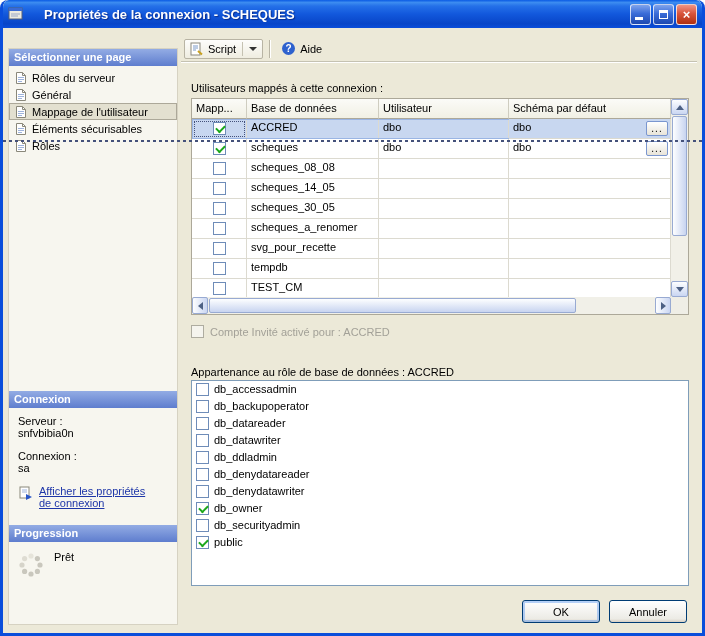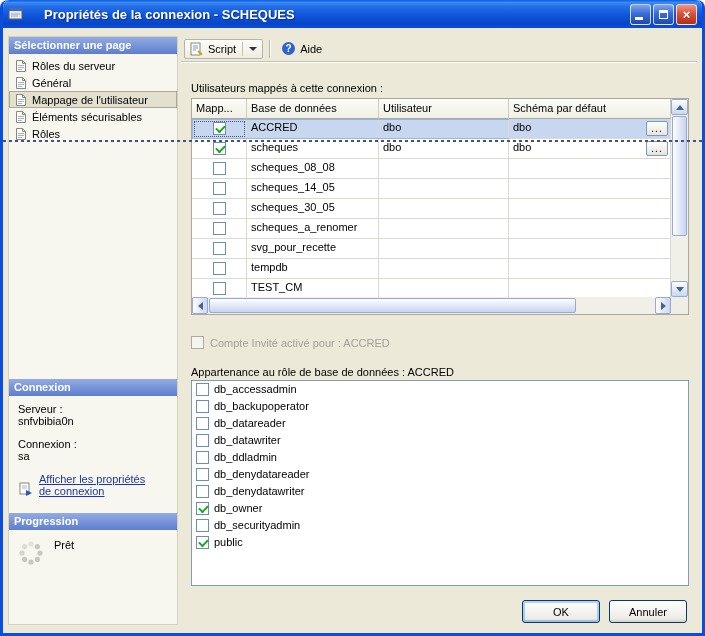--- a/index.html
+++ b/index.html
@@ -21,32 +21,32 @@
     display:flex; align-items:center; justify-content:center; cursor:pointer;
     background:linear-gradient(to bottom,#7FA4EC,#3A6CD8 45%,#1D49B0); position:relative; }
   .btn-min i { position:absolute; left:4px; bottom:4px; width:8px; height:3px; background:#fff; }
   .btn-max i { width:9px; height:9px; border:1px solid #fff; border-top-width:3px; }
   .btn-close { background:linear-gradient(to bottom,#F09484,#D8543C 45%,#B03010);
     color:#fff; font-weight:bold; font-size:13px; line-height:1; }
 
   .client { position:absolute; top:28px; left:0; right:0; bottom:0; }
 
   
-  .sidebar { position:absolute; left:5px; top:8px; width:170px; bottom:8px;
+  .sidebar { position:absolute; left:5px; top:20px; width:170px; bottom:8px;
     background:#F7F6EF; border:1px solid #D6D2C2; display:flex; flex-direction:column; }
   .pane-header { height:17px; flex:0 0 17px; background:linear-gradient(to bottom,#93ACE4,#5E7DCE);
     color:#fff; font-weight:bold; padding:2px 5px; }
   .pages-body { flex:0 0 325px; padding-top:3px; overflow:hidden; }
   .side-item { height:17px; display:flex; align-items:center; gap:4px; padding:0 4px; cursor:pointer; border:1px solid transparent; }
   .side-item.selected { background:#E3E0D0; border:1px solid #ACA899; }
   .pg-icon { width:14px; height:14px; display:inline-flex; }
   .conn-body { flex:0 0 117px; padding:7px 9px 0 9px; }
   .conn-body .lbl { color:#000; }
   .conn-body .val { margin-bottom:11px; }
-  .linkrow { display:flex; gap:5px; align-items:flex-end; margin-top:10px; }
+  .linkrow { display:flex; gap:5px; align-items:flex-start; margin-top:10px; }
   .link-icon { width:16px; height:16px; flex:0 0 16px; display:inline-flex; }
   .link { color:#1E36A8; text-decoration:underline; cursor:pointer; display:block; width:118px; }
   .prog-body { flex:1; padding:9px 8px; display:flex; gap:9px; align-items:flex-start; }
   .spinner { width:28px; height:28px; display:inline-flex; }
 
   
   .main { position:absolute; left:178px; top:8px; right:5px; bottom:8px; }
   .toolbar { height:26px; display:flex; align-items:center; padding:1px 3px; gap:2px;
     border-bottom:1px solid #C5C2B2; box-shadow:0 1px 0 #fff; }
   .tb-btn { display:flex; align-items:center; gap:4px; padding:2px 5px; cursor:pointer; border:1px solid transparent; border-radius:2px; }
@@ -107,21 +107,21 @@
   .vthumb { position:absolute; left:1px; right:1px; top:1px; height:72%;
     background:linear-gradient(to right,#FDFEFF,#C8D4F0); border:1px solid #98AAD2; border-radius:2px; cursor:pointer; }
   .hthumb { position:absolute; top:1px; bottom:1px; left:1px; width:82%;
     background:linear-gradient(to bottom,#FDFEFF,#C8D4F0); border:1px solid #98AAD2; border-radius:2px; cursor:pointer; }
   .arr-up { width:0; height:0; border-left:4px solid transparent; border-right:4px solid transparent; border-bottom:5px solid #4D6185; }
   .arr-down { width:0; height:0; border-left:4px solid transparent; border-right:4px solid transparent; border-top:5px solid #4D6185; }
   .arr-left { width:0; height:0; border-top:4px solid transparent; border-bottom:4px solid transparent; border-right:5px solid #4D6185; }
   .arr-right { width:0; height:0; border-top:4px solid transparent; border-bottom:4px solid transparent; border-left:5px solid #4D6185; }
 
   
-  .guest-row { position:absolute; left:10px; top:300px; display:flex; gap:6px; align-items:center; }
+  .guest-row { position:absolute; left:10px; top:289px; display:flex; gap:6px; align-items:center; }
   .guest-label { color:#A3A198; }
   .roles-list { position:absolute; left:10px; top:344px; width:498px; height:206px;
     background:#fff; border:1px solid #7F9DB9; padding:2px; overflow:hidden; }
   .role-item { height:17px; display:flex; align-items:flex-start; gap:5px; padding-left:2px; cursor:pointer; }
 
   
   .footer { position:absolute; right:10px; top:564px; display:flex; gap:9px; }
   .xp-btn { width:78px; height:23px; font-family:"Liberation Sans",sans-serif; font-size:11px;
     border:1px solid #003C74; border-radius:3px; cursor:pointer;
     background:linear-gradient(to bottom,#FFFFFF,#ECEBE5 85%,#D8D0C4); }

